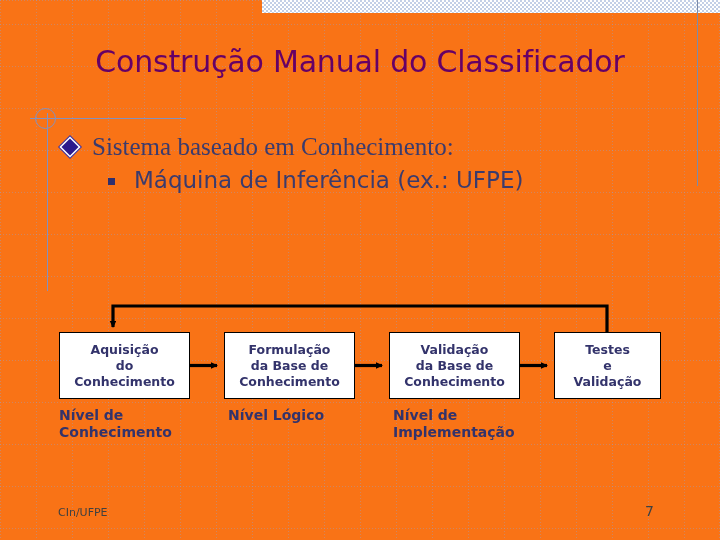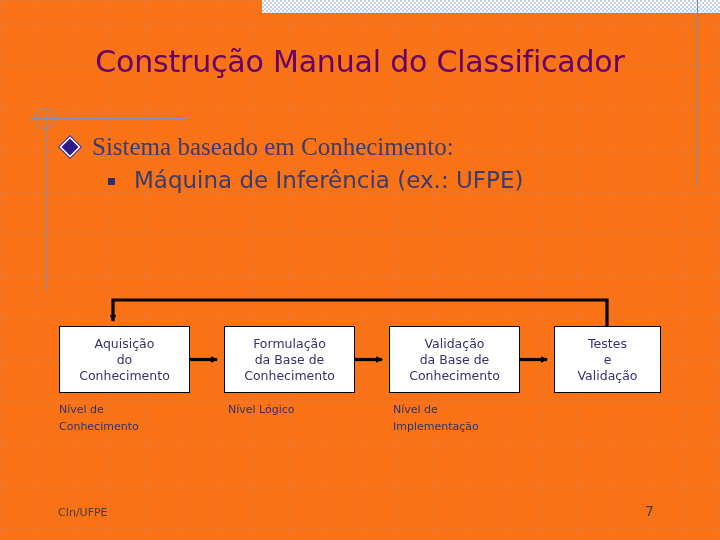--- a/index.html
+++ b/index.html
@@ -156,43 +156,44 @@
     top: 14px;
     width: 7px;
     height: 7px;
     background: #2f2f6e;
   }
 
   
   .diagram {
     position: absolute;
     left: 0;
-    top: 283px;
+    top: 289px;
     width: 596px;
     height: 170px;
+    font-weight: bold;
   }
   .pbox {
     position: absolute;
     border: 1.6px solid #000000;
     background: #ffffff;
     box-sizing: border-box;
     display: flex;
     align-items: center;
     justify-content: center;
     text-align: center;
     color: #33336b;
     font-size: 12.5px;
     line-height: 16px;
     font-family: "DejaVu Sans", sans-serif;
     white-space: pre-line;
   }
   .plabel {
     position: absolute;
     color: #33336b;
-    font-size: 11px;
+    font-size: 14px;
     line-height: 17px;
     font-family: "DejaVu Sans", sans-serif;
     white-space: pre-line;
   }
   .diagram svg {
     position: absolute;
     left: 0; top: 0;
     width: 720px; height: 170px;
     overflow: visible;
   }

